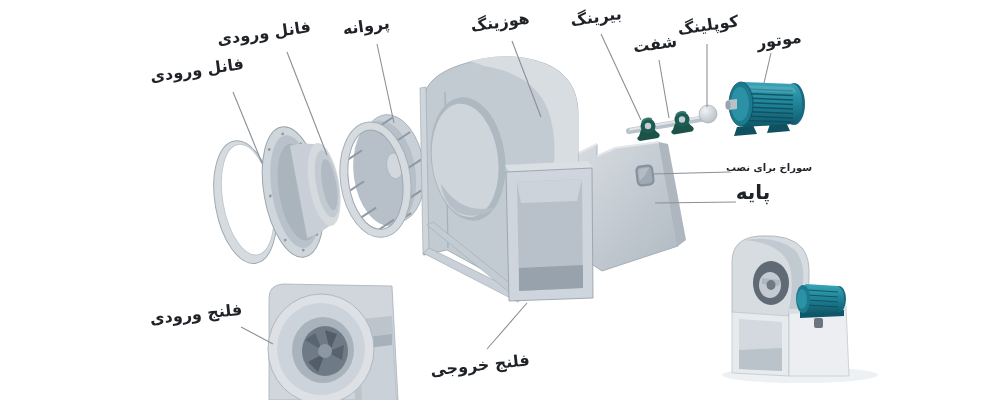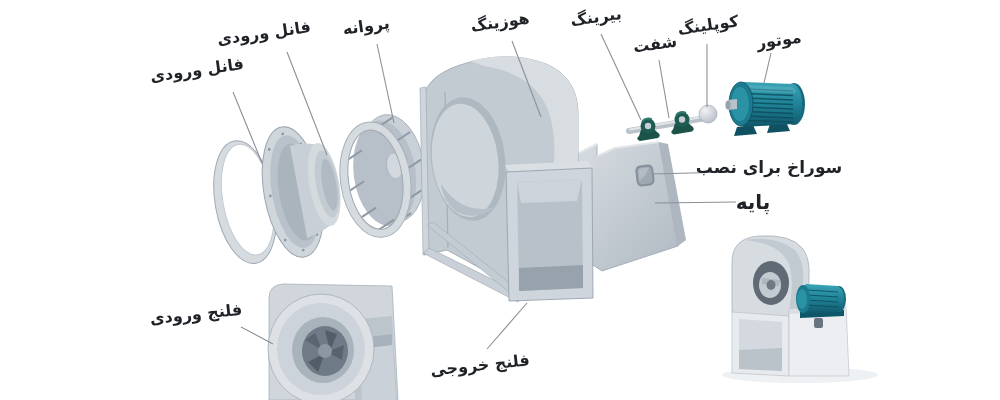--- a/index.html
+++ b/index.html
@@ -8,21 +8,21 @@
     font-family:"DejaVu Sans","Liberation Sans",sans-serif;
   }
   .stage svg{position:absolute;left:0;top:0;}
   .label{
     position:absolute;color:#1f2227;font-weight:bold;font-size:16px;
     white-space:nowrap;direction:rtl;transform-origin:center;
   }
   .lab-rot8{transform:translate(-50%,-50%) rotate(-8deg);}
   .lab-rot6{transform:translate(-50%,-50%) rotate(-6deg);}
   .lab-flat{transform:translate(-50%,-50%);}
-  .note{font-size:17px;line-height:1.4;text-align:center;}
+  .note{font-size:10px;line-height:1.4;text-align:center;}
   .note span{display:block;}
   .base-lab{font-size:20px;}
 </style>
 </head>
 <body>
 
 <div class="stage">
 
 <svg viewBox="0 0 1000 400" width="1000" height="400">
   <defs>
@@ -228,16 +228,16 @@
   <div class="label lab-rot8" style="left:500px;top:22px;">هوزینگ</div>
   <div class="label lab-rot8" style="left:596px;top:17px;">بیرینگ</div>
   <div class="label lab-rot8" style="left:655px;top:44px;">شفت</div>
   <div class="label lab-rot8" style="left:708px;top:25px;">کوپلینگ</div>
   <div class="label lab-rot8" style="left:779px;top:40px;">موتور</div>
 
   <div class="label lab-flat note" style="left:769px;top:168px;">
     <span>سوراخ برای نصب</span>
   </div>
 
-  <div class="label lab-flat base-lab" style="left:753px;top:202px;">پایه</div>
+  <div class="label lab-flat base-lab" style="left:753px;top:192px;">پایه</div>
   <div class="label lab-rot6" style="left:196px;top:314px;">فلنج ورودی</div>
   <div class="label lab-rot6" style="left:480px;top:365px;">فلنج خروجی</div>
 </div>
 
 </body></html>

